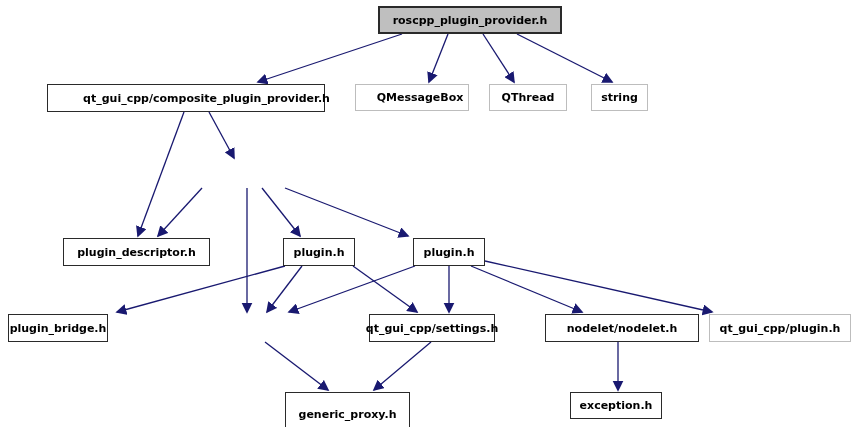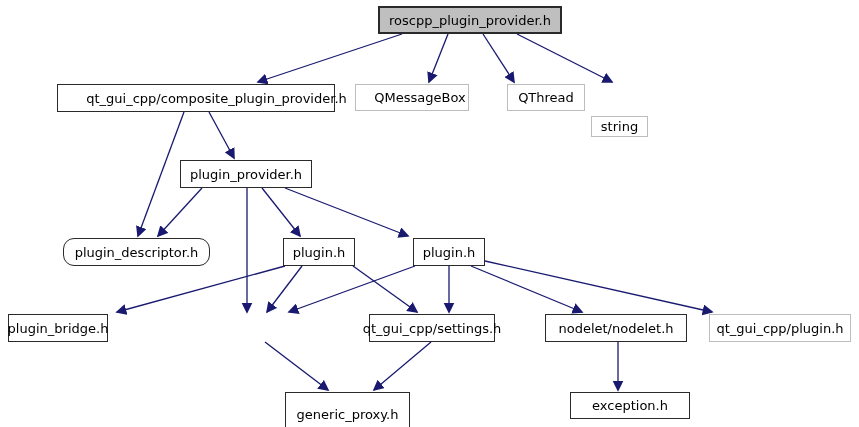--- a/index.html
+++ b/index.html
@@ -10,23 +10,24 @@
     font-family:"DejaVu Sans","Liberation Sans",sans-serif;
     overflow:hidden;
   }
   .edges-layer { position:absolute; left:0; top:0; width:859px; height:427px; }
   .node {
     position:absolute;
     box-sizing:border-box;
     background:#ffffff;
     border:1.4px solid #2a2a2a;
     display:flex; align-items:center; justify-content:center;
-    font-size:13px; color:#000000;
+    font-size:11px; color:#000000;
     white-space:nowrap;
     line-height:1;
+    font-weight:bold;
   }
   .node.external { border:1.2px solid #bdbdbd; }
   .node.current  { background:#bfbfbf; border:2px solid #2a2a2a; }
   .edge { stroke:#191970; stroke-width:1.3; fill:none; }
 </style>
 </head>
 <body>
 
 <div class="graph-canvas">
 
@@ -55,70 +56,67 @@
     <line class="edge" x1="485" y1="261" x2="712" y2="312" marker-end="url(#arrow)"></line>
     <line class="edge" x1="265" y1="342" x2="328" y2="390" marker-end="url(#arrow)"></line>
     <line class="edge" x1="431" y1="342" x2="374" y2="390" marker-end="url(#arrow)"></line>
     <line class="edge" x1="618" y1="342" x2="618" y2="390" marker-end="url(#arrow)"></line>
   </svg>
 
   <div class="node current" style="left:378px; top:6px;  width:184px; height:28px;">
     <span>roscpp_plugin_provider.h</span>
   </div>
 
-  <div class="node" style="left:57px; top:84px; width:278px; height:28px;padding-left:41px;">
+  <div class="node" style="left:47px; top:84px; width:278px; height:28px;padding-left:41px;">
     <span>qt_gui_cpp/composite_plugin_provider.h</span>
   </div>
 
   <div class="node external" style="left:355px; top:84px; width:114px; height:27px;padding-left:16px;">
     <span>QMessageBox</span>
   </div>
 
-  <div class="node external" style="left:489px; top:84px; width:78px; height:27px;margin-left:18px;">
+  <div class="node external" style="left:489px; top:84px; width:78px; height:27px;">
     <span>QThread</span>
   </div>
 
-  <div class="node external" style="left:591px; top:84px; width:57px; height:21px;margin-top:32px;">
+  <div class="node external" style="left:591px; top:84px; width:57px; height:27px;">
     <span>string</span>
   </div>
 
-  <div class="node" style="left:180px; top:160px; width:132px; height:28px;">
-    <span>plugin_provider.h</span>
-  </div>
 
-  <div class="node" style="left:63px; top:238px; width:147px; height:28px;border-radius:11px;">
+  <div class="node" style="left:63px; top:238px; width:147px; height:28px;">
     <span>plugin_descriptor.h</span>
   </div>
 
   <div class="node" style="left:283px; top:238px; width:72px; height:28px;">
     <span>plugin.h</span>
   </div>
 
   <div class="node" style="left:413px; top:238px; width:72px; height:28px;">
     <span>plugin.h</span>
   </div>
 
   <div class="node" style="left:8px; top:314px; width:100px; height:28px;">
     <span>plugin_bridge.h</span>
   </div>
 
 
   <div class="node" style="left:369px; top:314px; width:126px; height:28px;">
     <span>qt_gui_cpp/settings.h</span>
   </div>
 
-  <div class="node" style="left:545px; top:314px; width:142px; height:28px;">
+  <div class="node" style="left:545px; top:314px; width:154px; height:28px;">
     <span>nodelet/nodelet.h</span>
   </div>
 
   <div class="node external" style="left:709px; top:314px; width:142px; height:28px;">
     <span>qt_gui_cpp/plugin.h</span>
   </div>
 
   <div class="node" style="left:285px; top:392px; width:125px; height:44px;">
     <span>generic_proxy.h</span>
   </div>
 
-  <div class="node" style="left:570px; top:392px; width:120px; height:27px;">
+  <div class="node" style="left:570px; top:392px; width:92px; height:27px;">
     <span>exception.h</span>
   </div>
 
 </div>
 
 </body></html>

